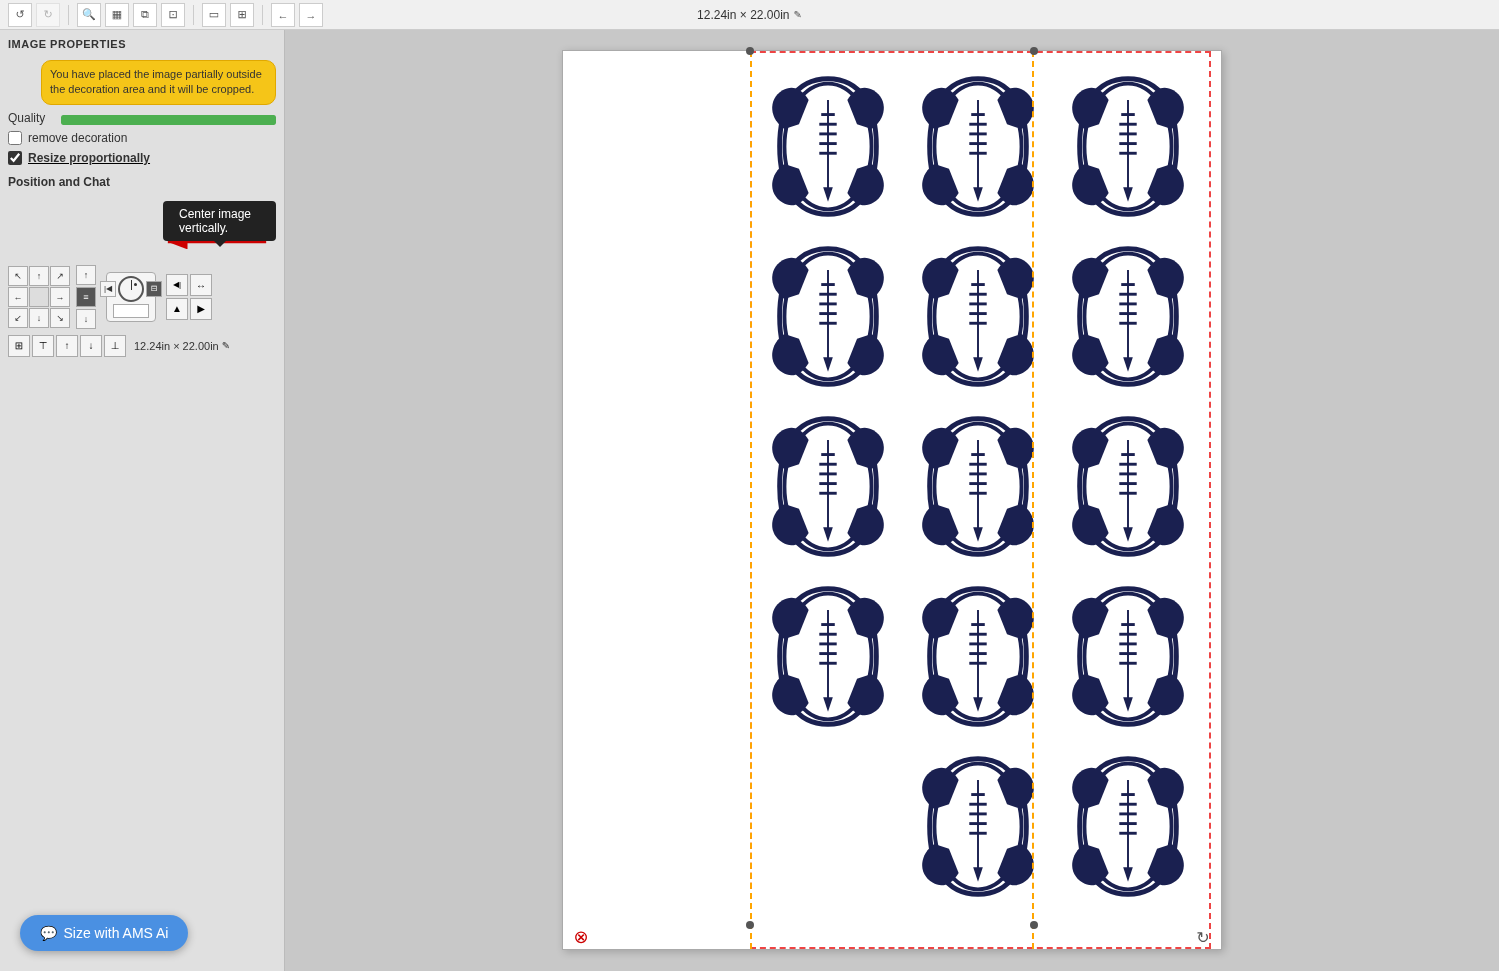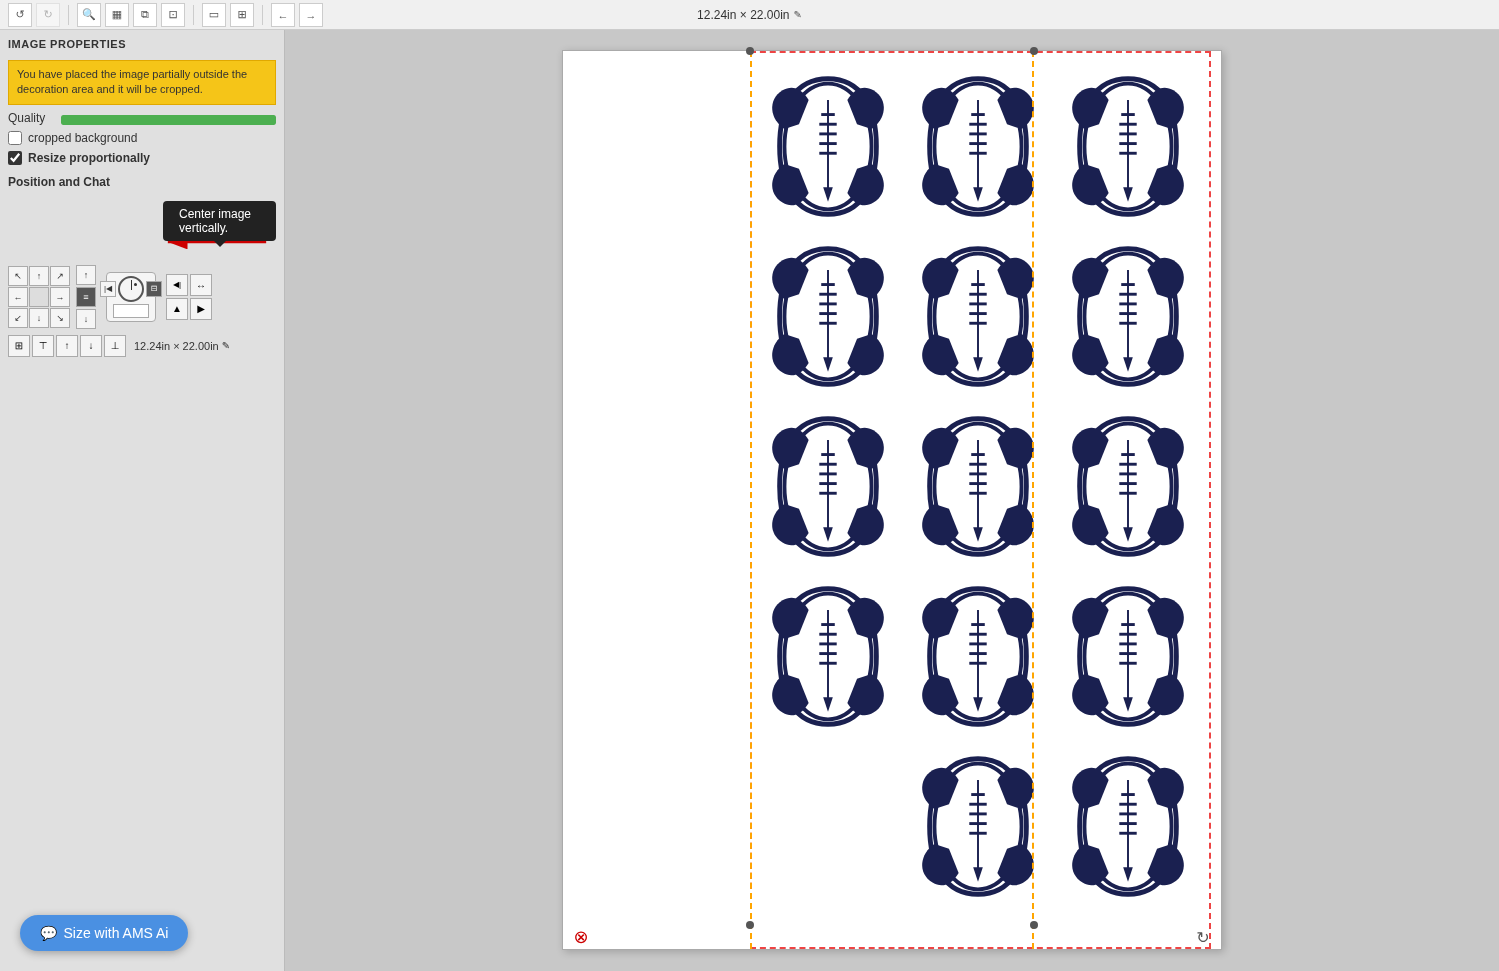--- a/index.html
+++ b/index.html
@@ -78,21 +78,22 @@
       margin-bottom: 4px;
     }
 
     #warning-box {
       background: #f5c518;
       border: 1px solid #e0a800;
       padding: 6px 8px;
       font-size: 11px;
       color: #333;
       line-height: 1.4;
-      border-radius: 0;
+      border-radius: 10px;
+      margin-left: 33px;
     }
 
     #quality-row {
       display: flex;
       align-items: flex-end;
       gap: 8px;
     }
     #quality-label {
       font-size: 12px;
       color: #333;
@@ -123,20 +124,21 @@
     }
     #remove-bg-label {
       font-size: 12px;
       color: #333;
     }
 
     #resize-row {
       display: flex;
       align-items: center;
       gap: 6px;
+      text-decoration: underline;
     }
     #resize-checkbox {
       width: 14px;
       height: 14px;
       cursor: pointer;
       accent-color: #333;
     }
     #resize-label {
       font-size: 12px;
       color: #333;
@@ -475,21 +477,21 @@
 
     <div id="quality-row">
       <span id="quality-label">Quality</span>
       <div id="quality-bar-bg">
         <div id="quality-bar-fill" style="width:100%"></div>
       </div>
     </div>
 
     <div id="remove-bg-row">
       <input type="checkbox" id="remove-bg-checkbox" style="">
-      <label id="remove-bg-label" for="remove-bg-checkbox">cropped background</label>
+      <label id="remove-bg-label" for="remove-bg-checkbox">remove decoration</label>
     </div>
 
     <div id="resize-row">
       <input type="checkbox" id="resize-checkbox" checked="" style="">
       <label id="resize-label" for="resize-checkbox">Resize proportionally</label>
     </div>
 
     <div id="position-size-title">Position and Chat</div>
 
     <div style="position:relative; height: 30px; margin-top: 4px;">

